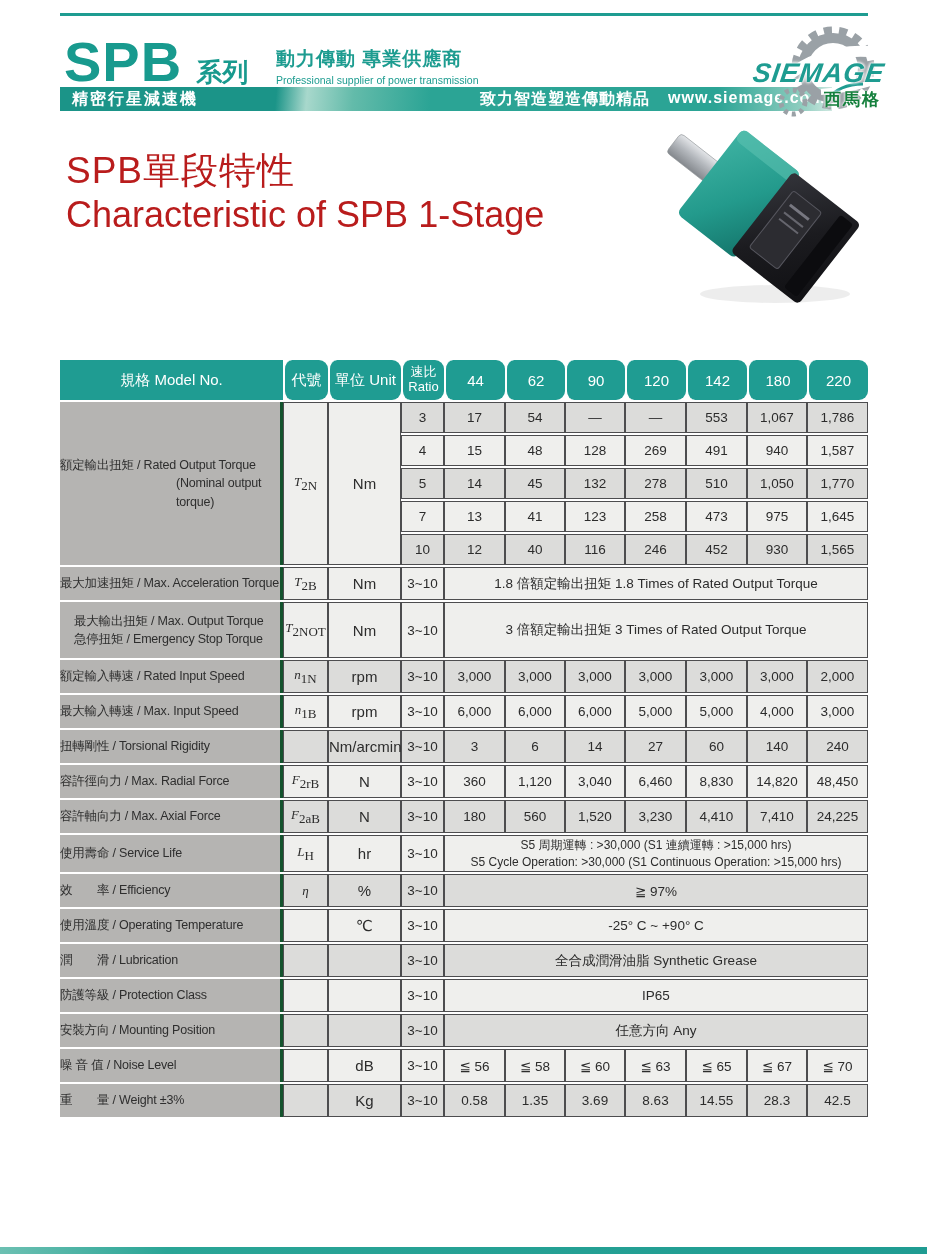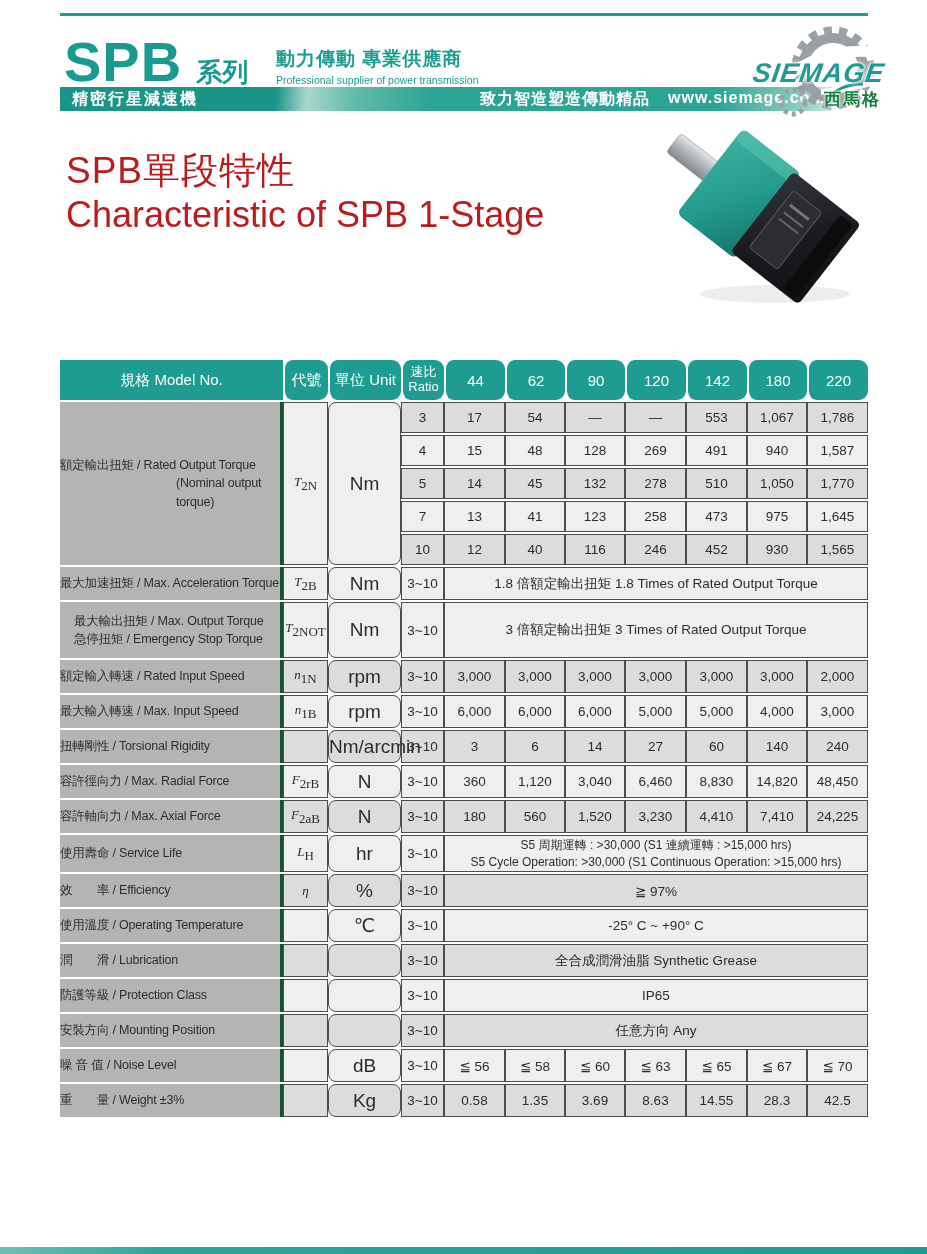--- a/index.html
+++ b/index.html
@@ -43,21 +43,21 @@
   td.lbl{background:#b5b4b2;color:#2e2e2e;font-size:12.5px;letter-spacing:-0.2px;text-align:left;vertical-align:middle;
     padding:2px 4px 2px 7px;border-right:3px solid #14532d;line-height:1.45;}
   tr.r-rated-output-torque td.lbl .l2{margin-left:116px;}
   tr.r-max-output-torque td.lbl{padding-left:14px;}
   td.dc{border:1px solid #4d4d4f;text-align:center;vertical-align:middle;color:#2c2c2c;font-size:13.5px;}
   td.td-d{background:#dcdcda;}
   td.td-l{background:#efefed;}
   td.sym{font-family:"Liberation Serif",serif;font-size:13px;}
   td.sym i{font-style:italic;}
   td.sym sub{font-size:13px;}
-  td.unit{font-size:19px;border-radius:8px;}
+  td.unit{font-size:15px;}
   td.span{font-size:13.5px;}
   td.span .sl{font-size:12px;line-height:1.35;}
   tr.h-sub{height:31px;}
   tr.h-std{height:33px;}
   tr.h-tall{height:56px;}
   tr.h-sl{height:37px;}
 
   
   .footer{position:absolute;left:80px;top:1248px;display:flex;align-items:center;}
   .footer .pg{font-size:13px;color:#333;}

